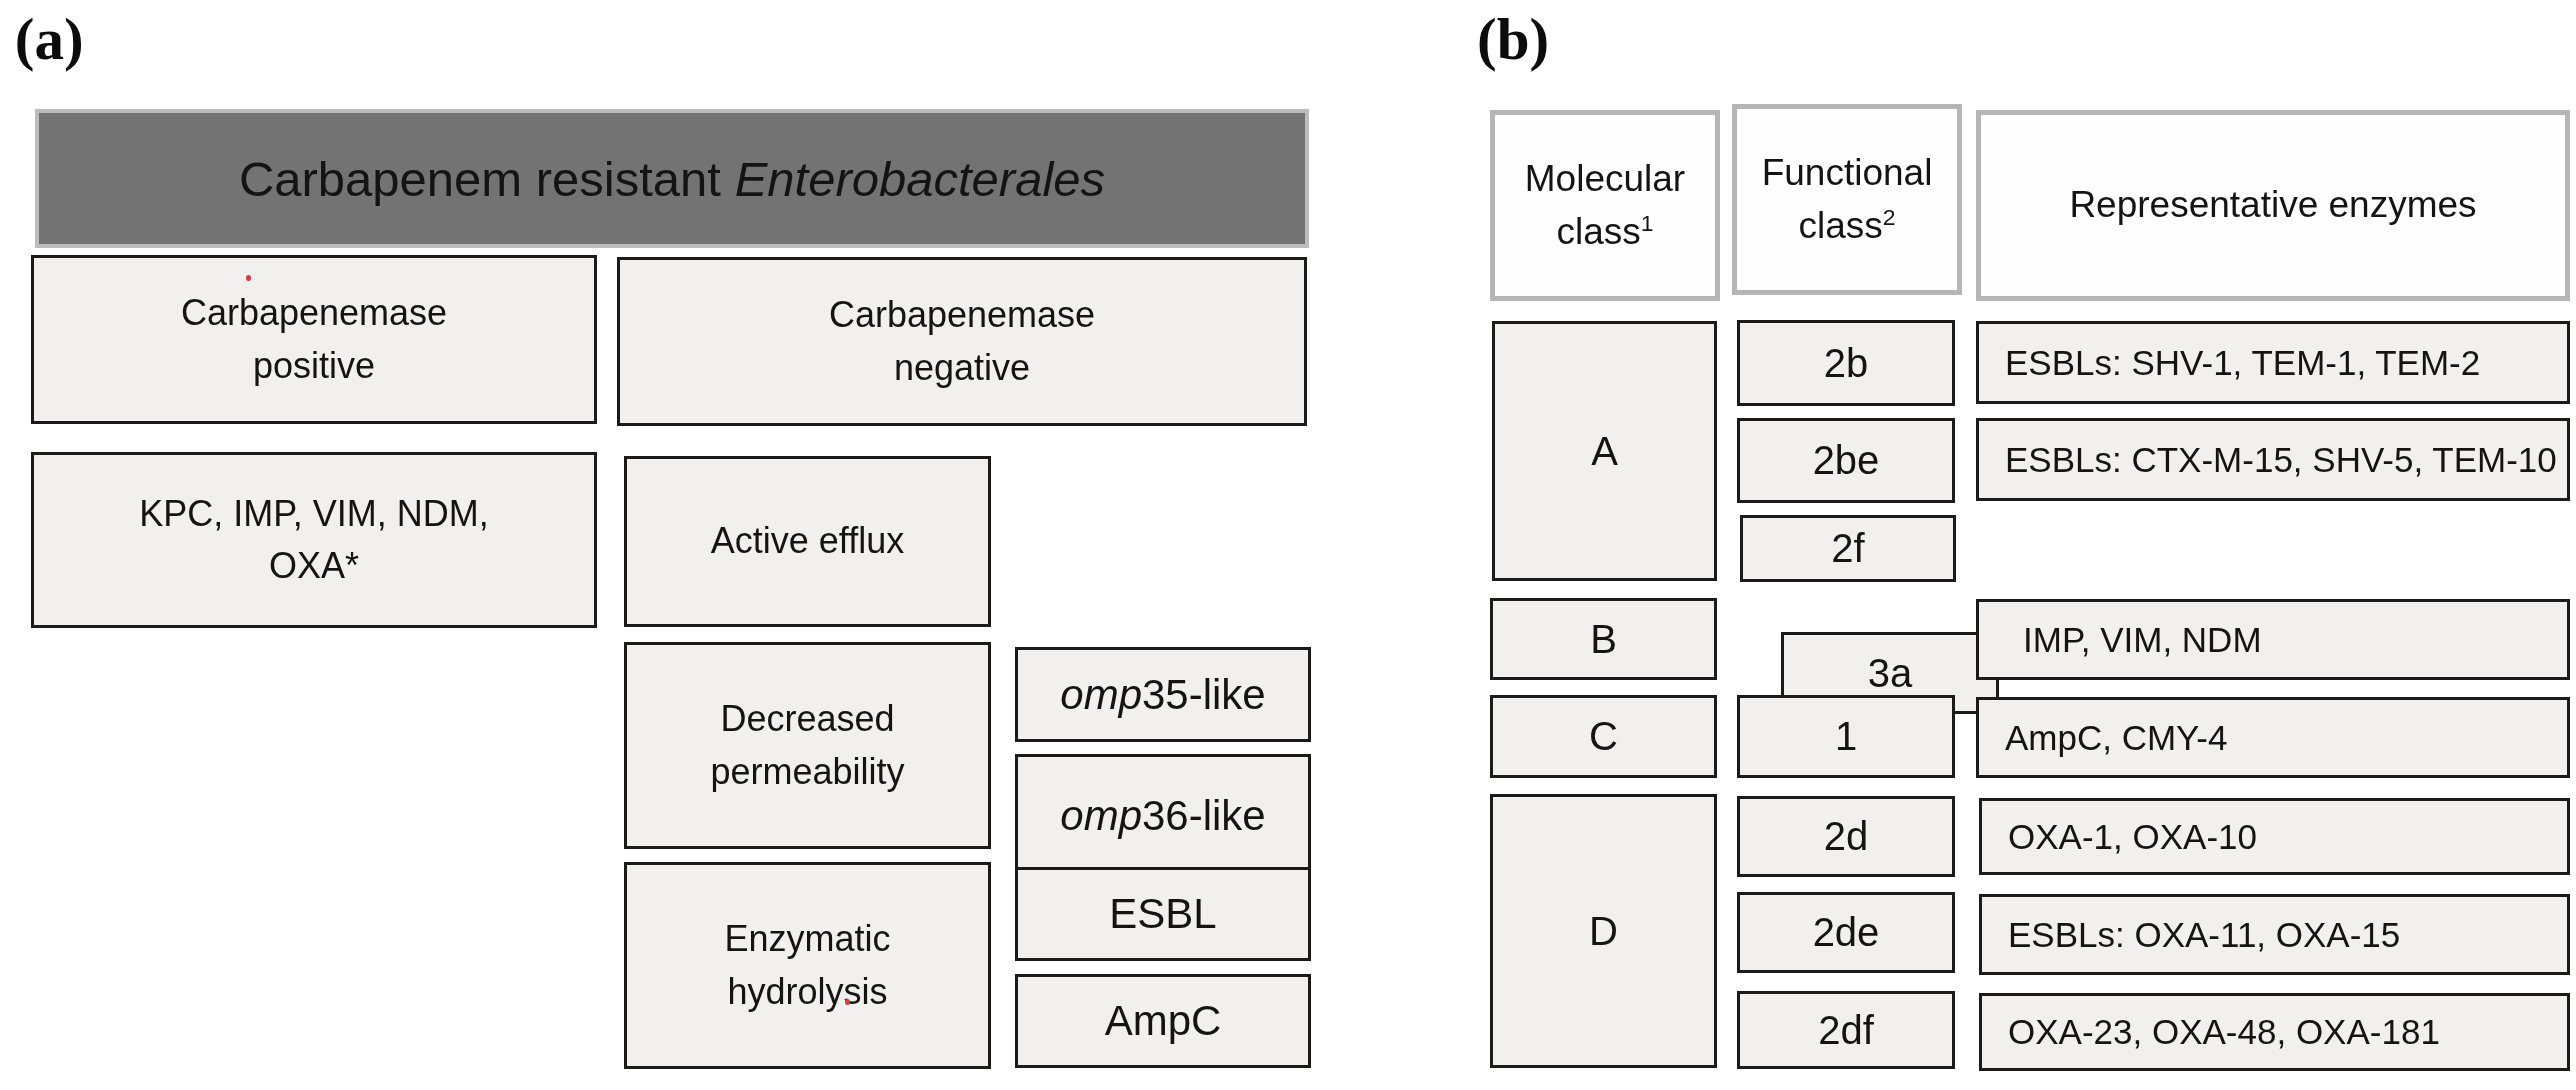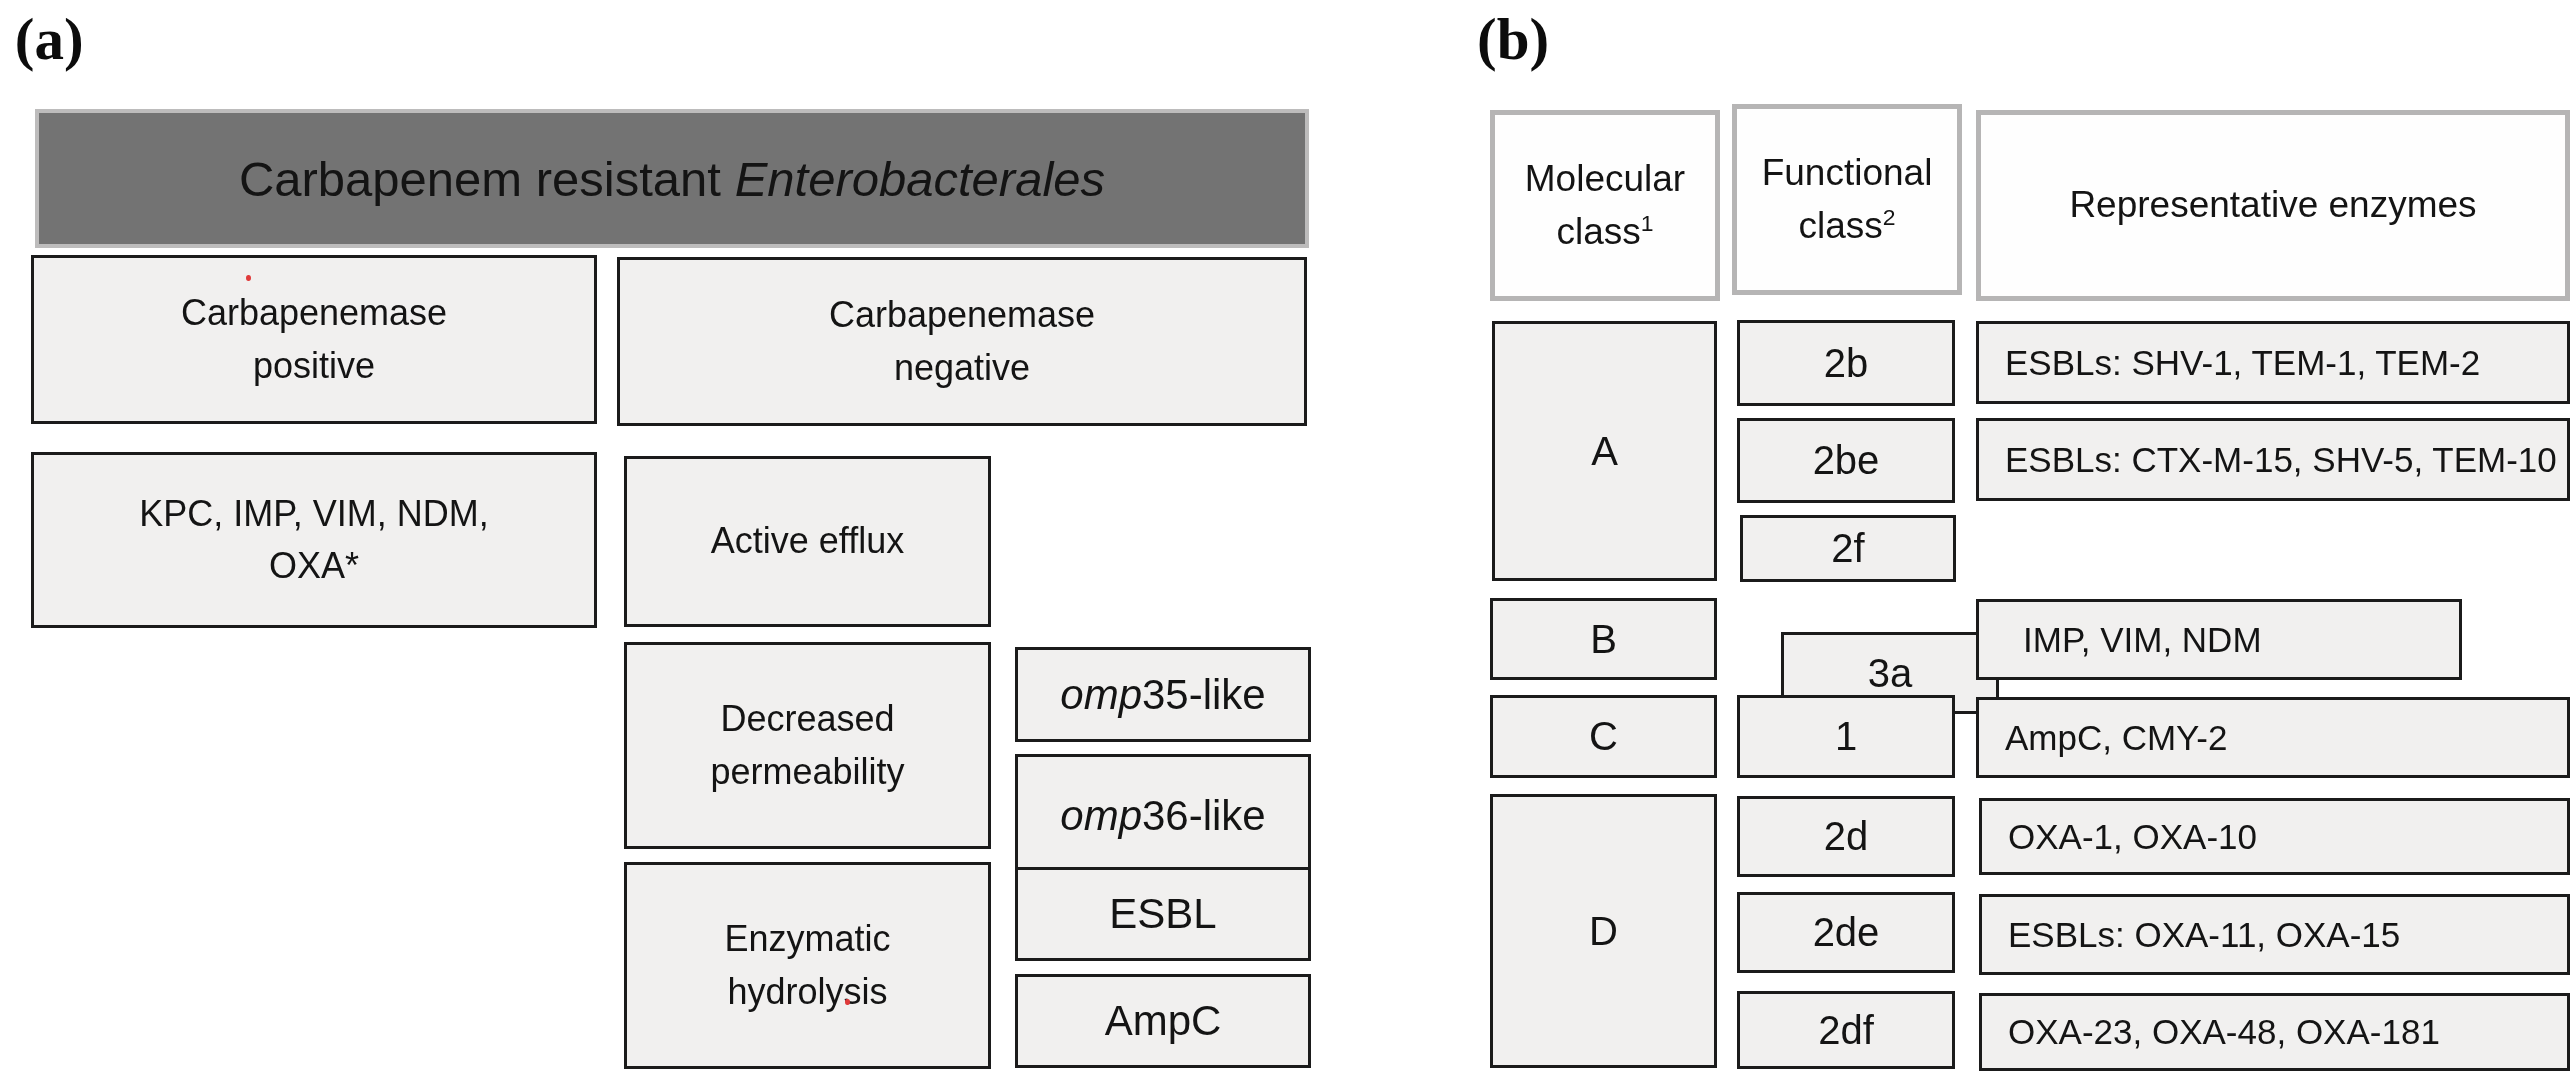--- a/index.html
+++ b/index.html
@@ -197,25 +197,25 @@
   <div class="box data-box" style="left:1737px; top:991px; width:218px; height:78px;">
     <span class="b-val-text">2df</span>
   </div>
 
   <div class="box data-box rep-box" style="left:1976px; top:321px; width:594px; height:83px;">
     <span class="rep-text">ESBLs: SHV-1, TEM-1, TEM-2</span>
   </div>
   <div class="box data-box rep-box" style="left:1976px; top:418px; width:594px; height:83px;">
     <span class="rep-text">ESBLs: CTX-M-15, SHV-5, TEM-10</span>
   </div>
-  <div class="box data-box rep-box" style="left:1976px; top:599px; width:486px; height:81px;padding-left:44px;">
+  <div class="box data-box rep-box" style="left:1976px; top:599px; width:594px; height:81px;padding-left:44px;">
     <span class="rep-text">IMP, VIM, NDM</span>
   </div>
   <div class="box data-box rep-box" style="left:1976px; top:697px; width:594px; height:81px;">
-    <span class="rep-text">AmpC, CMY-2</span>
+    <span class="rep-text">AmpC, CMY-4</span>
   </div>
   <div class="box data-box rep-box" style="left:1979px; top:798px; width:591px; height:77px;">
     <span class="rep-text">OXA-1, OXA-10</span>
   </div>
   <div class="box data-box rep-box" style="left:1979px; top:894px; width:591px; height:81px;">
     <span class="rep-text">ESBLs: OXA-11, OXA-15</span>
   </div>
   <div class="box data-box rep-box" style="left:1979px; top:993px; width:591px; height:78px;">
     <span class="rep-text">OXA-23, OXA-48, OXA-181</span>
   </div>

